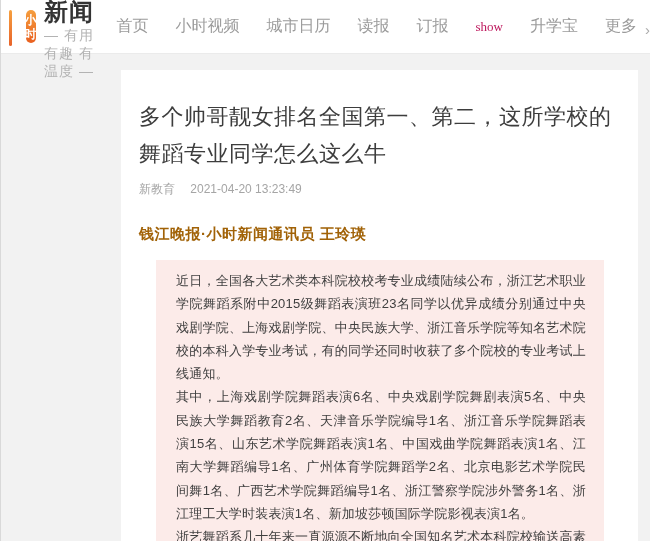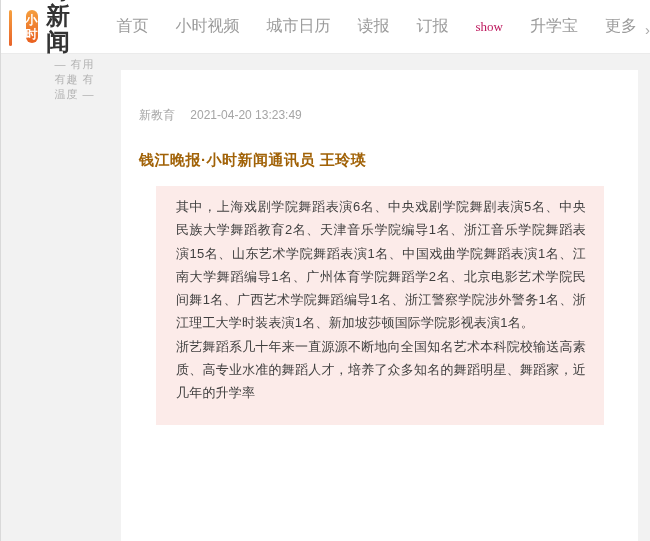--- a/index.html
+++ b/index.html
@@ -28,21 +28,21 @@
   .logo-badge .logo-cn {
     color:#ffffff; font-size:12px; font-weight:bold; letter-spacing:1px;
     margin-top:4px; line-height:14px;
   }
   .logo-book {
     width:25px; height:9px; background:#ffffff; margin-top:4px;
     border-radius:50% 50% 0 0 / 90% 90% 0 0;
   }
   .brand-text { margin-left:8px; }
   .site-name { font-size:24px; font-weight:600; color:#333333; letter-spacing:1px; line-height:26px; }
-  .tagline { font-size:11px; color:#b3b3b3; letter-spacing:1px; margin-top:2px;text-align:right; }
+  .tagline { font-size:14px; color:#b3b3b3; letter-spacing:1px; margin-top:2px; }
   .main-nav { display:flex; align-items:center; margin-left:22px; }
   .nav-item {
     font-size:16px; color:#9b9b9b; margin-right:27px; cursor:pointer; white-space:nowrap;
   }
   .nav-item.latin { font-size:13px; color:#be185d; font-family:"Liberation Serif",serif; }
   .nav-more { display:flex; align-items:flex-end; cursor:pointer; }
   .nav-more .nav-item { margin-right:8px; }
   .chevron { font-size:15px; color:#aaaaaa; line-height:1; }
   
   .content-area {
@@ -93,23 +93,25 @@
     <span class="nav-item">升学宝</span>
     <span class="nav-more">
       <span class="nav-item">更多</span>
       <span class="chevron">›</span>
     </span>
   </nav>
 </header>
 
 <div class="content-area">
   <main class="article-card">
+    <h1 class="article-title">多个帅哥靓女排名全国第一、第二，这所学校的舞蹈专业同学怎么这么牛</h1>
     <div class="article-meta">
       <span class="channel">新教育</span>
       <span class="timestamp">2021-04-20 13:23:49</span>
     </div>
     <div class="article-byline">钱江晚报·小时新闻通讯员 王玲瑛</div>
     <div class="highlight-box">
+      <p>近日，全国各大艺术类本科院校校考专业成绩陆续公布，浙江艺术职业学院舞蹈系附中2015级舞蹈表演班23名同学以优异成绩分别通过中央戏剧学院、上海戏剧学院、中央民族大学、浙江音乐学院等知名艺术院校的本科入学专业考试，有的同学还同时收获了多个院校的专业考试上线通知。</p>
       <p>其中，上海戏剧学院舞蹈表演6名、中央戏剧学院舞剧表演5名、中央民族大学舞蹈教育2名、天津音乐学院编导1名、浙江音乐学院舞蹈表演15名、山东艺术学院舞蹈表演1名、中国戏曲学院舞蹈表演1名、江南大学舞蹈编导1名、广州体育学院舞蹈学2名、北京电影艺术学院民间舞1名、广西艺术学院舞蹈编导1名、浙江警察学院涉外警务1名、浙江理工大学时装表演1名、新加坡莎顿国际学院影视表演1名。</p>
       <p>浙艺舞蹈系几十年来一直源源不断地向全国知名艺术本科院校输送高素质、高专业水准的舞蹈人才，培养了众多知名的舞蹈明星、舞蹈家，近几年的升学率</p>
     </div>
   </main>
 </div>
 
 </body></html>

